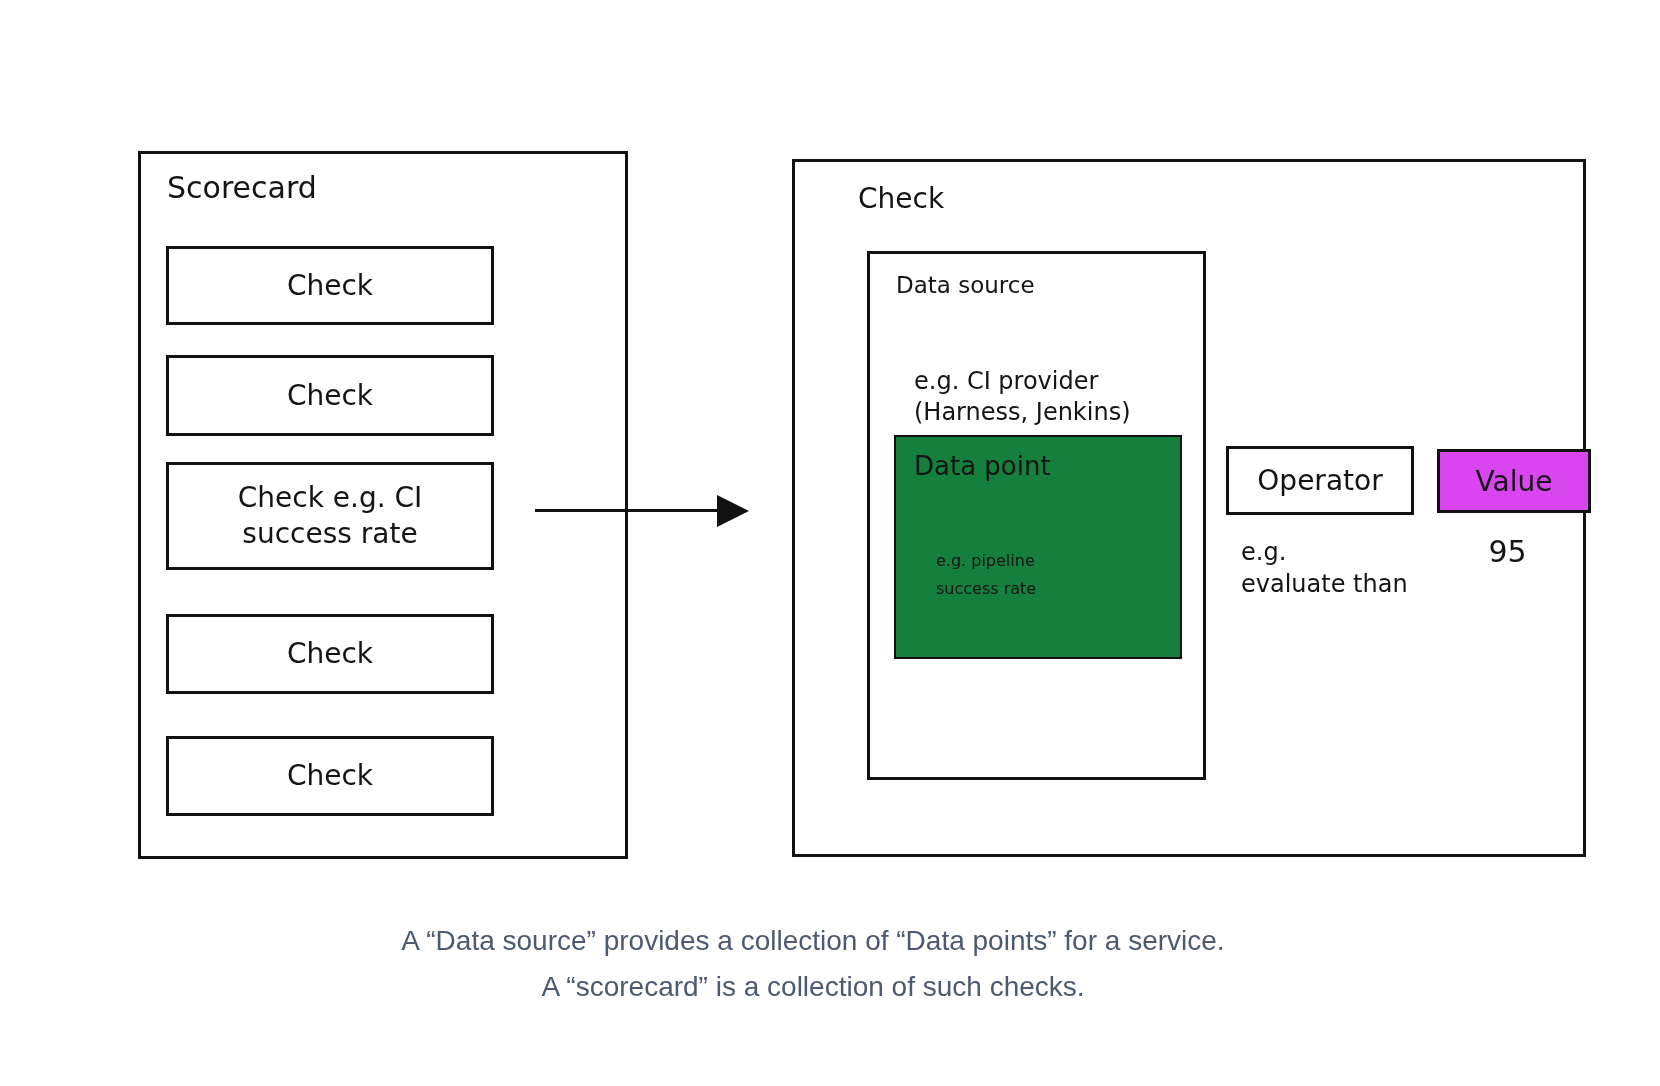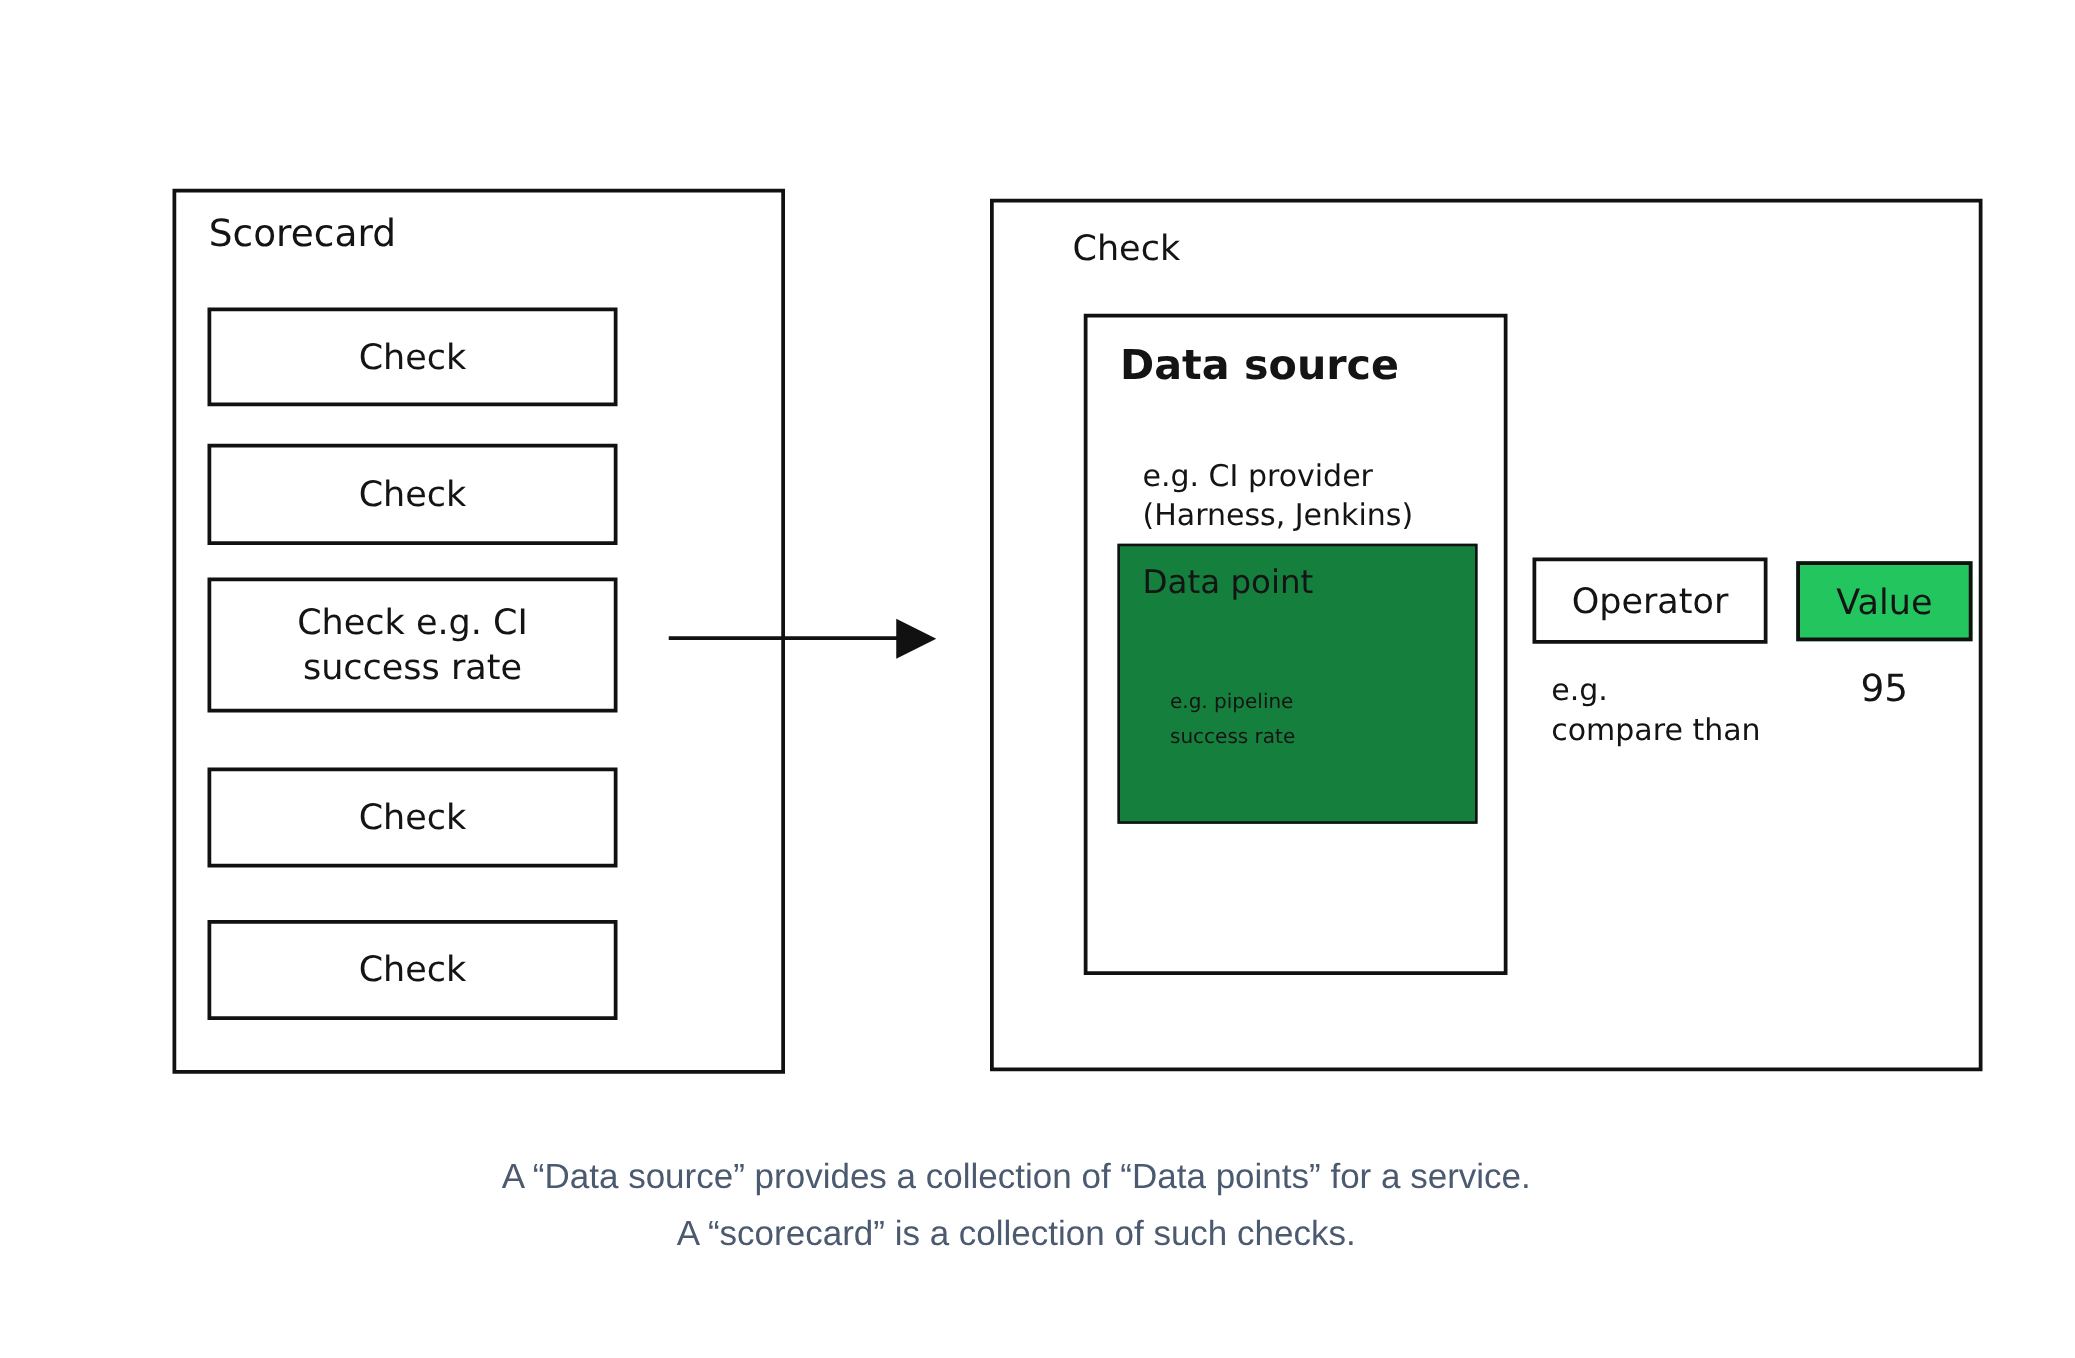--- a/index.html
+++ b/index.html
@@ -71,29 +71,29 @@
     left: 717px; top: 495px;
     width: 0; height: 0;
     border-top: 16px solid transparent;
     border-bottom: 16px solid transparent;
     border-left: 32px solid var(--stroke);
   }
   
   .checkdetail-box { left: 792px; top: 159px; width: 794px; height: 698px; }
   .checkdetail-label { position: absolute; left: 63px; top: 20px; font-size: 28px; }
   .datasource-box { position: absolute; left: 72px; top: 89px; width: 339px; height: 529px; border: 3px solid var(--stroke); background: #fff; }
-  .datasource-label { position: absolute; left: 26px; top: 18px; font-size: 33px; font-weight: bold; }
+  .datasource-label { position: absolute; left: 26px; top: 18px; font-size: 23px; }
   .datasource-note { position: absolute; left: 44px; top: 80px; font-size: 24px; line-height: 31px; margin-top: 32px; }
   .datapoint-box { position: absolute; left: 24px; top: 181px; width: 288px; height: 224px; border: 2px solid var(--stroke); background: #15803d; }
   .datapoint-label { position: absolute; left: 18px; top: 14px; font-size: 26px; }
   .datapoint-note { position: absolute; left: 40px; top: 110px; font-size: 16px; line-height: 28px; }
   .operator-box { position: absolute; left: 431px; top: 284px; width: 188px; height: 69px; border: 3px solid var(--stroke); background: #fff;
     display: flex; align-items: center; justify-content: center; font-size: 28px; }
   .operator-note { position: absolute; left: 446px; top: 374px; font-size: 24px; line-height: 32px; }
-  .value-box { position: absolute; left: 642px; top: 287px; width: 141px; height: 64px; border: 3px solid var(--stroke); background: #22c55e;
+  .value-box { position: absolute; left: 642px; top: 287px; width: 154px; height: 64px; border: 3px solid var(--stroke); background: #d946ef;
     display: flex; align-items: center; justify-content: center; font-size: 28px; }
   .value-example { position: absolute; left: 642px; top: 372px; width: 141px; text-align: center; font-size: 30px; }
   
   .caption {
     position: absolute;
     left: 0;
     top: 918px;
     width: 1626px;
     text-align: center;
     color: var(--caption);
@@ -131,21 +131,21 @@
 
       <div class="datapoint-box">
         <div class="hand datapoint-label">Data point</div>
         <div class="hand datapoint-note">e.g. pipeline
 success rate</div>
       </div>
     </div>
 
     <div class="hand operator-box">Operator</div>
     <div class="hand operator-note">e.g.
-compare than</div>
+evaluate than</div>
 
     <div class="hand value-box">Value</div>
     <div class="hand value-example">95</div>
   </div>
 
   <div class="caption">
     <div>A “Data source” provides a collection of “Data points” for a service.</div>
     <div>A “scorecard” is a collection of such checks.</div>
   </div>
 

